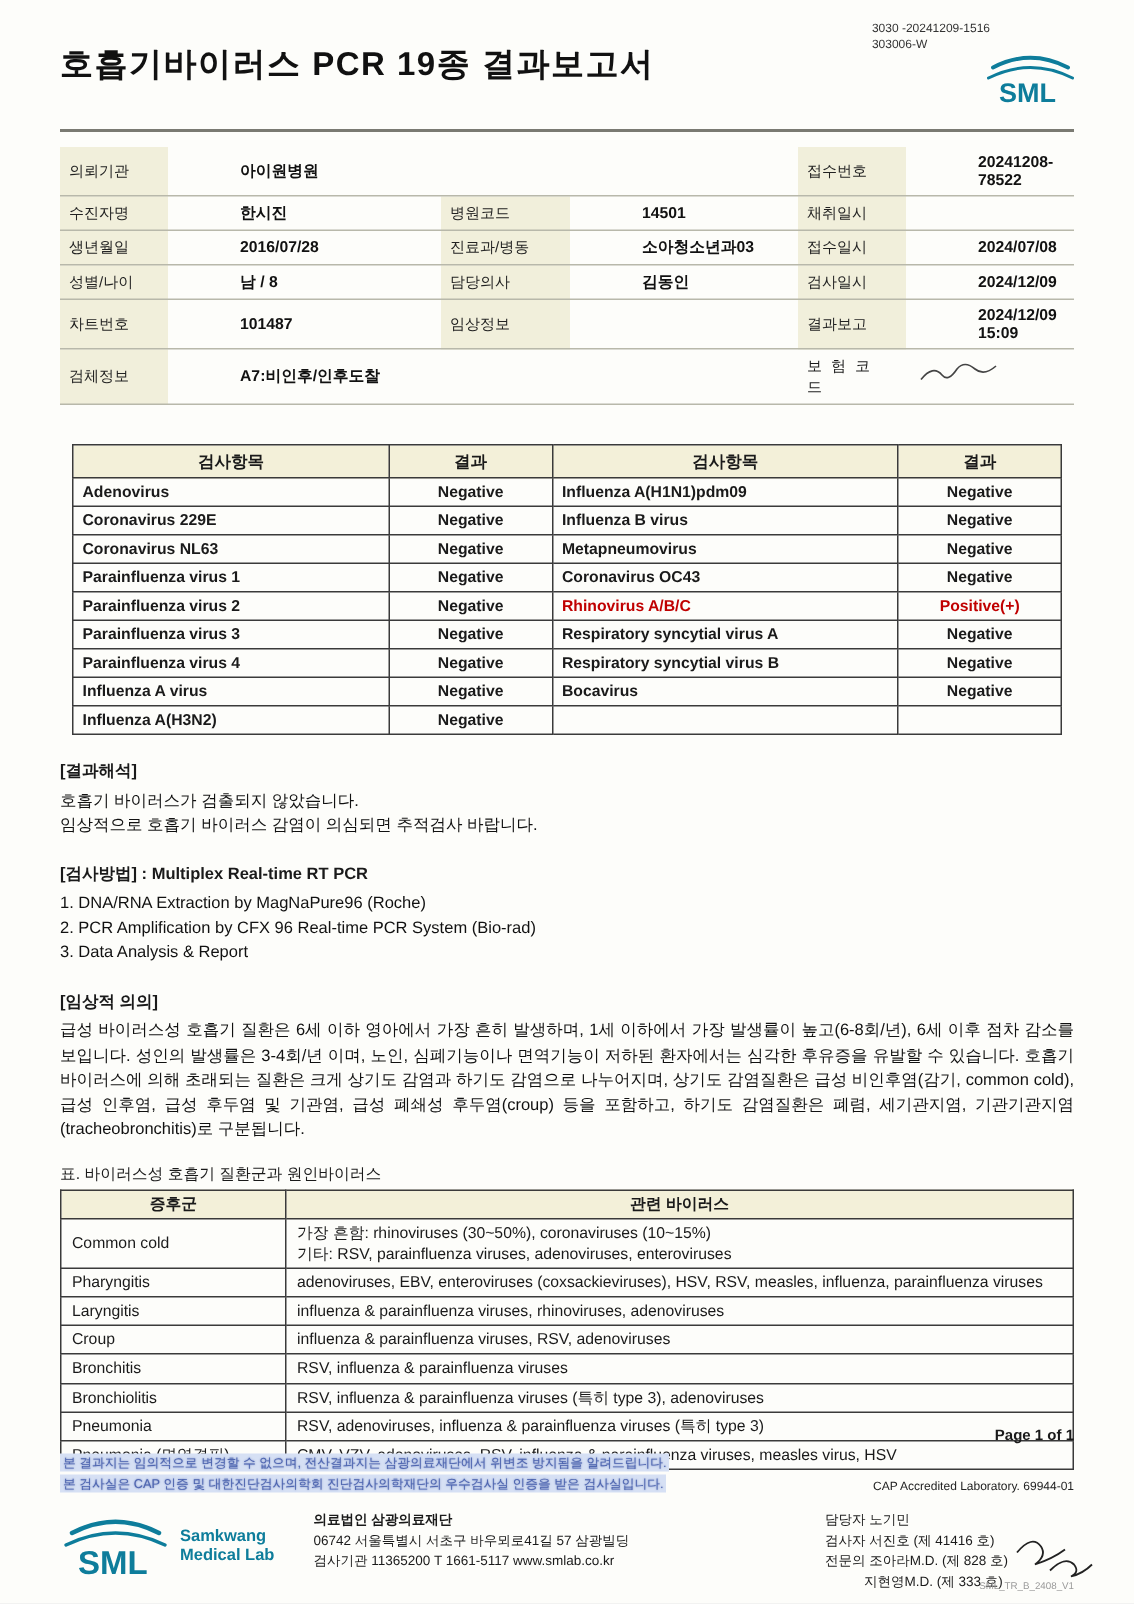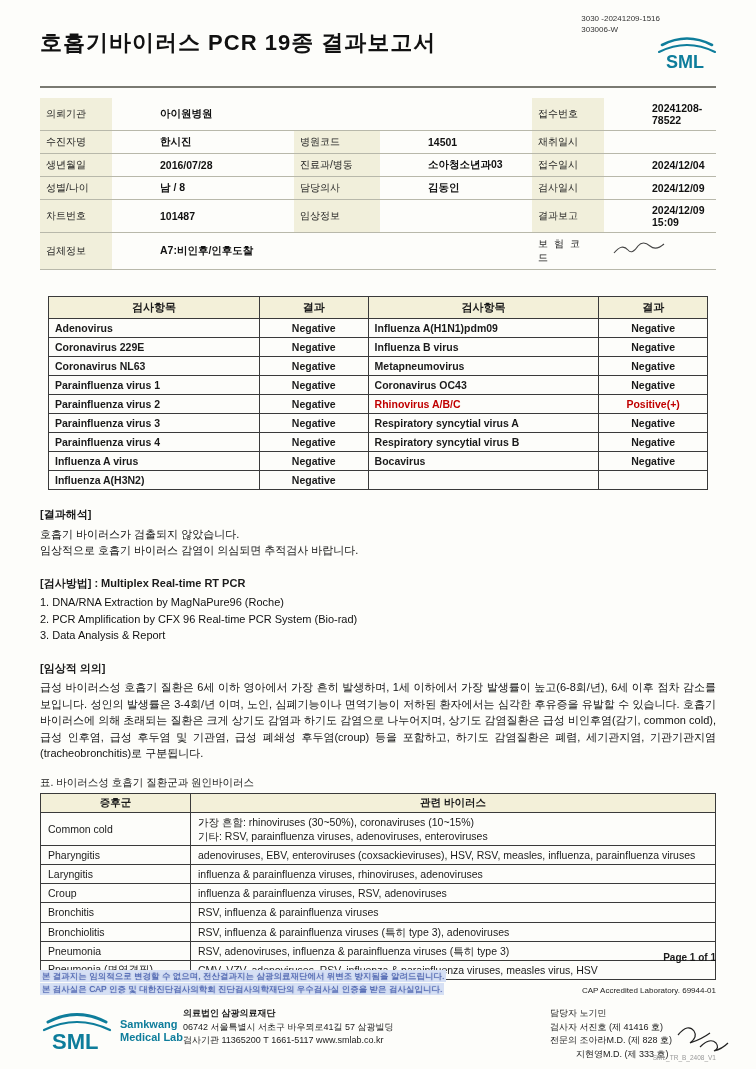--- a/index.html
+++ b/index.html
@@ -47,21 +47,21 @@
   table.syn td.syn-vir { white-space:pre-line; line-height:1.35; }
 
   
   .footer { position:absolute; left:40px; right:40px; bottom:8px; }
   .page-label { text-align:right; font-size:10px; font-weight:bold; margin-bottom:2px; }
   .notice { display:inline-block; font-size:8.5px; color:#4f66b0; background:#d6e0f4;
             text-shadow:0 0 1.2px rgba(79,102,176,.9); padding:0 2px; line-height:1.45; }
   .notice-row2 { display:flex; justify-content:space-between; align-items:flex-end; }
   .cap-label { font-size:8px; color:#222; }
   .bottom { display:flex; margin-top:12px; align-items:flex-start; }
-  .addr { font-size:9px; line-height:1.5; }
+  .addr { font-size:9px; line-height:1.5; margin-left:26px; }
   .addr .org { font-weight:bold; }
   .staff { font-size:9px; line-height:1.5; margin-left:auto; margin-right:44px; position:relative; }
   .staff .indent { padding-left:26px; }
   .sig { position:absolute; top:14px; right:-58px; }
   .form-code { position:absolute; right:0; bottom:0; font-size:6.5px; color:#999; }
   .logo-bottom { display:flex; align-items:center; }
   .logo-bottom .lb-txt { margin-left:6px; color:#0e7d9b; font-weight:bold; font-size:11px; line-height:1.2; }
   svg text { font-family:"Liberation Sans","DejaVu Sans",sans-serif; }
 </style>
 </head>
@@ -108,21 +108,21 @@
       <td class="val">14501</td>
       <td class="lbl">채취일시</td>
       <td class="val"></td>
     </tr>
     <tr>
       <td class="lbl">생년월일</td>
       <td class="val">2016/07/28</td>
       <td class="lbl">진료과/병동</td>
       <td class="val">소아청소년과03</td>
       <td class="lbl">접수일시</td>
-      <td class="val">2024/12/04</td>
+      <td class="val">2024/07/08</td>
     </tr>
     <tr>
       <td class="lbl">성별/나이</td>
       <td class="val">남 / 8</td>
       <td class="lbl">담당의사</td>
       <td class="val">김동인</td>
       <td class="lbl">검사일시</td>
       <td class="val">2024/12/09</td>
     </tr>
     <tr>

